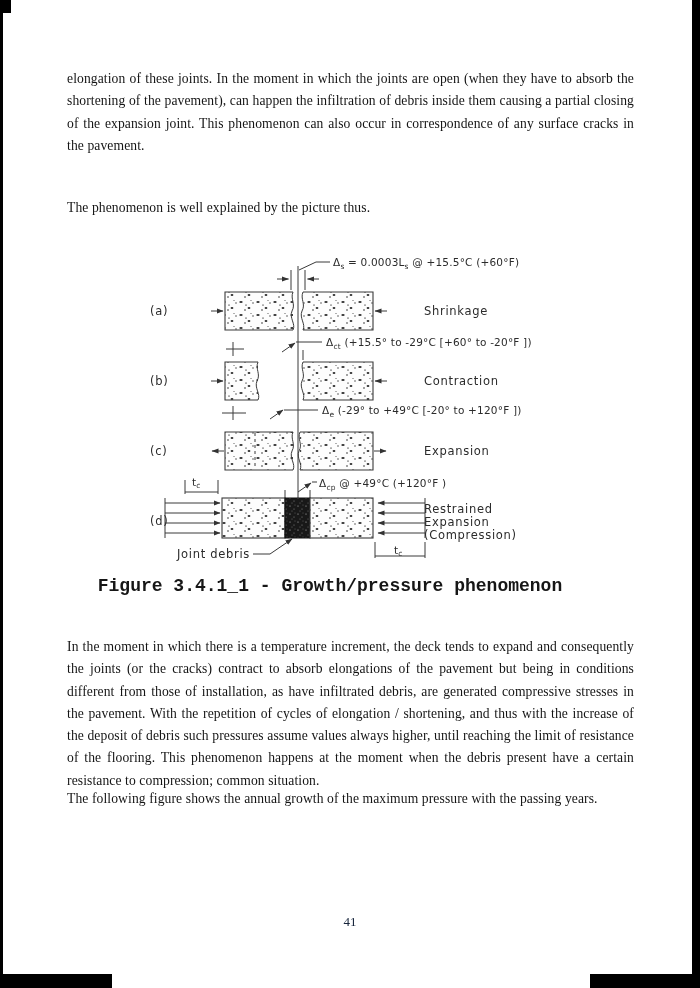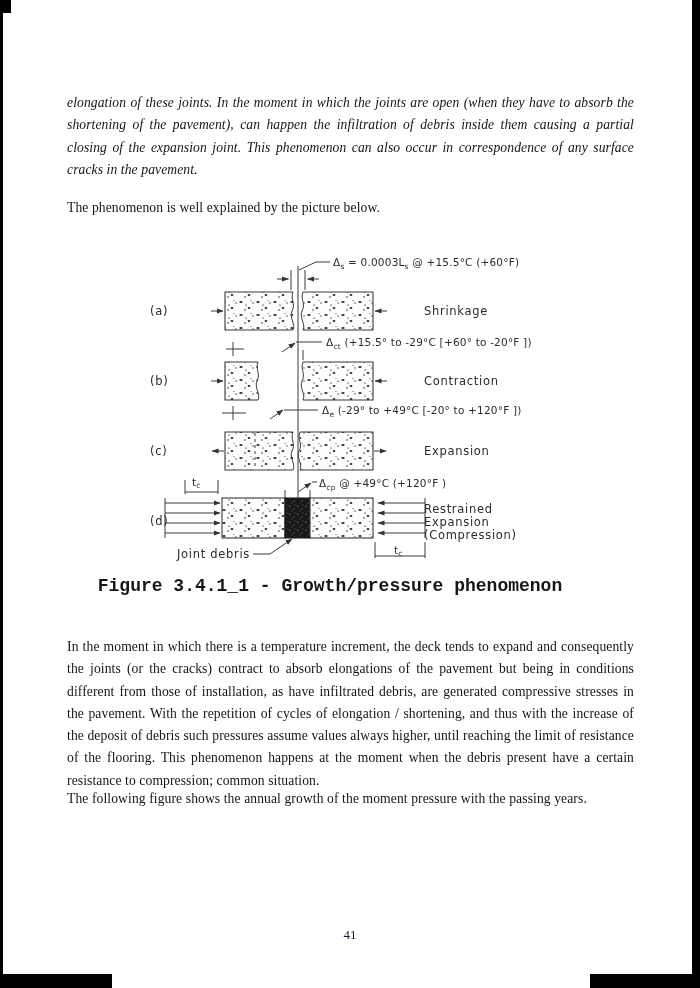--- a/index.html
+++ b/index.html
@@ -34,26 +34,26 @@
 </style>
 </head>
 <body>
 
 <div class="scan" style="left:0;top:0;width:3px;height:988px;"></div>
 <div class="scan" style="left:0;top:0;width:11px;height:13px;"></div>
 <div class="scan" style="left:692px;top:0;width:8px;height:988px;"></div>
 <div class="scan" style="left:0;top:974px;width:112px;height:14px;"></div>
 <div class="scan" style="left:590px;top:974px;width:110px;height:14px;"></div>
 
-<div class="para" style="top:92px;font-style:italic;">elongation of these joints. In the moment in which the joints are open (when they have to absorb the shortening of the pavement), can happen the infiltration of debris inside them causing a partial closing of the expansion joint. This phenomenon can also occur in correspondence of any surface cracks in the pavement.</div>
-<div class="para single" style="top:197px;">The phenomenon is well explained by the picture below.</div>
+<div class="para" style="top:68px;">elongation of these joints. In the moment in which the joints are open (when they have to absorb the shortening of the pavement), can happen the infiltration of debris inside them causing a partial closing of the expansion joint. This phenomenon can also occur in correspondence of any surface cracks in the pavement.</div>
+<div class="para single" style="top:197px;">The phenomenon is well explained by the picture thus.</div>
 <div class="para" style="top:636px;">In the moment in which there is a temperature increment, the deck tends to expand and consequently the joints (or the cracks) contract to absorb elongations of the pavement but being in conditions different from those of installation, as have infiltrated debris, are generated compressive stresses in the pavement. With the repetition of cycles of elongation / shortening, and thus with the increase of the deposit of debris such pressures assume values always higher, until reaching the limit of resistance of the flooring. This phenomenon happens at the moment when the debris present have a certain resistance to compression; common situation.</div>
-<div class="para single" style="top:788px;">The following figure shows the annual growth of the moment pressure with the passing years.</div>
+<div class="para single" style="top:788px;">The following figure shows the annual growth of the maximum pressure with the passing years.</div>
 <div class="fig-caption" style="top:576px;">Figure 3.4.1_1 - Growth/pressure phenomenon</div>
-<div class="page-num" style="top:914px;margin-top:13px;">41</div>
+<div class="page-num" style="top:914px;">41</div>
 
 <svg width="700" height="988" viewBox="0 0 700 988" aria-hidden="true">
   <defs>
     <marker id="ah" markerWidth="8" markerHeight="6" refX="6.5" refY="2.6" orient="auto" markerUnits="userSpaceOnUse">
       <path d="M0,0 L7,2.6 L0,5.2 Z" fill="#333"></path>
     </marker>
     <pattern id="stipple" width="17" height="13" patternUnits="userSpaceOnUse">
       <rect width="17" height="13" fill="#fdfdfd"></rect>
       <ellipse cx="3" cy="3" rx="1.7" ry="1.0" fill="#2f2f2f"></ellipse>
       <ellipse cx="11" cy="9" rx="1.4" ry="0.9" fill="#2f2f2f"></ellipse>

